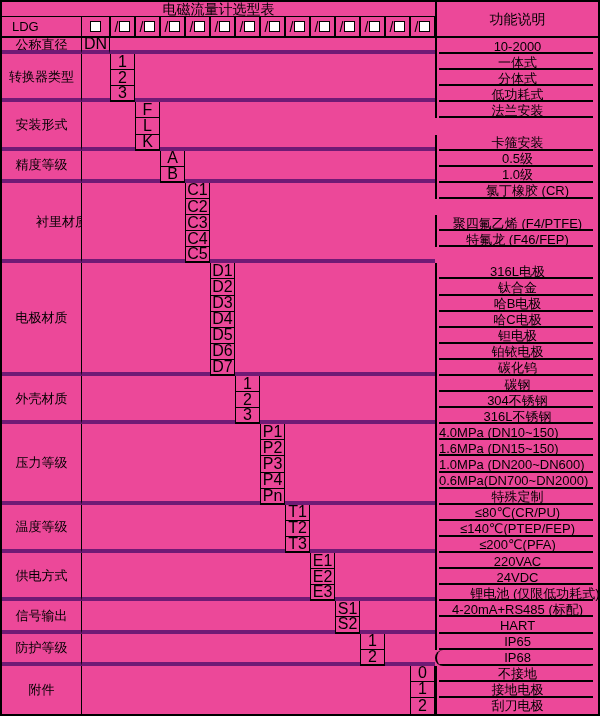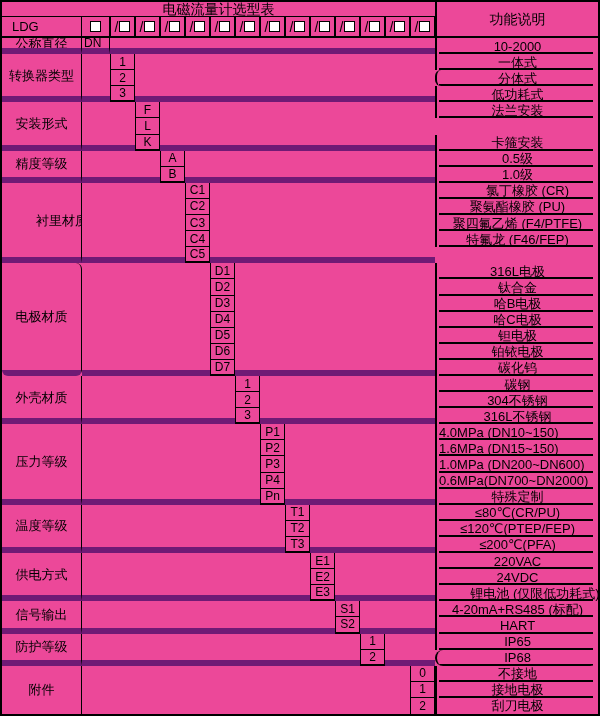--- a/index.html
+++ b/index.html
@@ -12,26 +12,26 @@
     grid-template-columns: 80px 28px repeat(13, 25px) 1fr;
     grid-template-rows: 15px 21px repeat(42, 1fr);
     font-family: "Liberation Sans", "DejaVu Sans", sans-serif;
     color: #000; background: #ec4899;
     font-size: 13px;
   }
   .c { display:flex; align-items:center; justify-content:center; overflow:hidden; white-space:nowrap; line-height:1; }
   .title  { font-size:14px; border-bottom:1px solid #000; }
   .desc-h { font-size:14px; border-left:2px solid #000; border-bottom:2px solid #000; }
   .lbl  { border-right:1px solid #000; }
-  .gb   { border-bottom:6px solid #701a75; }
+  .gb   { border-bottom:4px solid #701a75; }
   .bb2  { border-bottom:2px solid #000; }
   .br1  { border-right:1px solid #000; }
   .ldg  { justify-content:flex-start; padding-left:10px; }
   .dn   { justify-content:flex-start; padding-left:2px; font-size:12px; }
-  .codecell { font-size:12px; }
+  .codecell { font-size:16px; }
   .cbox { border-left:1px solid #000; border-right:1px solid #000; }
   .cb1  { border-bottom:1px solid #000; }
   .cb2  { border-bottom:2px solid #000; }
   .slot { border-left:1px solid #000; border-right:1px solid #000; }
   .slot .sl { font-size:14px; margin-right:1px; }
   .sq { display:inline-block; width:11px; height:11px; border:1px solid #000; background:#fff; flex:none; }
   .desc { border-left:2px solid #000; position:relative; }
   .desc.line::after { content:""; position:absolute; left:2px; right:5px; bottom:0; height:0; border-bottom:2px solid #000; }
   .desc.left { justify-content:flex-start; padding-left:2px; }
 </style>
@@ -101,21 +101,21 @@
     <div class="c codecell dn br1 gb" style="grid-area: 3 / 2;">DN</div>
     <div class="c  gb" style="grid-area: 3 / 3 / 4 / 16;"></div>
     <div class="c desc line" style="grid-area: 3 / 16;">10-2000</div>
     <div class="c lbl gb" style="grid-area: 4 / 1 / 7;">转换器类型</div>
     <div class="c  gb" style="grid-area: 4 / 2 / 7 / 3;"></div>
     <div class="c codecell cbox cb1" style="grid-area: 4 / 3;">1</div>
     <div class="c codecell cbox cb1" style="grid-area: 5 / 3;">2</div>
     <div class="c codecell cbox cb2" style="grid-area: 6 / 3;">3</div>
     <div class="c  gb" style="grid-area: 4 / 4 / 7 / 16;"></div>
     <div class="c desc line" style="grid-area: 4 / 16;">一体式</div>
-    <div class="c desc line" style="grid-area: 5 / 16; border-radius: 6px;">分体式</div>
+    <div class="c desc line" style="grid-area: 5 / 16;">分体式</div>
     <div class="c desc line" style="grid-area: 6 / 16;">低功耗式</div>
     <div class="c lbl gb" style="grid-area: 7 / 1 / 10;">安装形式</div>
     <div class="c  gb" style="grid-area: 7 / 2 / 10 / 4;"></div>
     <div class="c codecell cbox cb1" style="grid-area: 7 / 4;">F</div>
     <div class="c codecell cbox cb1" style="grid-area: 8 / 4;">L</div>
     <div class="c codecell cbox cb2" style="grid-area: 9 / 4;">K</div>
     <div class="c  gb" style="grid-area: 7 / 5 / 10 / 16;"></div>
     <div class="c desc line" style="grid-area: 7 / 16;">法兰安装</div>
     <div class="c desc line" style="grid-area: 9 / 16;">卡箍安装</div>
     <div class="c lbl gb" style="grid-area: 10 / 1 / 12;">精度等级</div>
@@ -127,24 +127,23 @@
     <div class="c desc line" style="grid-area: 11 / 16;">1.0级</div>
     <div class="c lbl gb" style="grid-area: 12 / 1 / 17; padding-left: 41px;">衬里材质</div>
     <div class="c  gb" style="grid-area: 12 / 2 / 17 / 6;"></div>
     <div class="c codecell cbox cb1" style="grid-area: 12 / 6;">C1</div>
     <div class="c codecell cbox cb1" style="grid-area: 13 / 6;">C2</div>
     <div class="c codecell cbox cb1" style="grid-area: 14 / 6;">C3</div>
     <div class="c codecell cbox cb1" style="grid-area: 15 / 6;">C4</div>
     <div class="c codecell cbox cb2" style="grid-area: 16 / 6;">C5</div>
     <div class="c  gb" style="grid-area: 12 / 7 / 17 / 16;"></div>
     <div class="c desc line" style="grid-area: 12 / 16; padding-left: 20px;">氯丁橡胶 (CR)</div>
-    <div class="c desc line" style="grid-area: 13 / 16;">聚氨酯橡胶 (PU)</div>
     <div class="c desc line" style="grid-area: 14 / 16;">聚四氟乙烯 (F4/PTFE)</div>
     <div class="c desc line" style="grid-area: 15 / 16;">特氟龙 (F46/FEP)</div>
-    <div class="c lbl gb" style="grid-area: 17 / 1 / 24; border-radius: 6px;">电极材质</div>
+    <div class="c lbl gb" style="grid-area: 17 / 1 / 24;">电极材质</div>
     <div class="c  gb" style="grid-area: 17 / 2 / 24 / 7;"></div>
     <div class="c codecell cbox cb1" style="grid-area: 17 / 7;">D1</div>
     <div class="c codecell cbox cb1" style="grid-area: 18 / 7;">D2</div>
     <div class="c codecell cbox cb1" style="grid-area: 19 / 7;">D3</div>
     <div class="c codecell cbox cb1" style="grid-area: 20 / 7;">D4</div>
     <div class="c codecell cbox cb1" style="grid-area: 21 / 7;">D5</div>
     <div class="c codecell cbox cb1" style="grid-area: 22 / 7;">D6</div>
     <div class="c codecell cbox cb2" style="grid-area: 23 / 7;">D7</div>
     <div class="c  gb" style="grid-area: 17 / 8 / 24 / 16;"></div>
     <div class="c desc line" style="grid-area: 17 / 16;">316L电极</div>
@@ -176,21 +175,21 @@
     <div class="c desc line left" style="grid-area: 29 / 16;">1.0MPa (DN200~DN600)</div>
     <div class="c desc line left" style="grid-area: 30 / 16;">0.6MPa(DN700~DN2000)</div>
     <div class="c desc line" style="grid-area: 31 / 16;">特殊定制</div>
     <div class="c lbl gb" style="grid-area: 32 / 1 / 35;">温度等级</div>
     <div class="c  gb" style="grid-area: 32 / 2 / 35 / 10;"></div>
     <div class="c codecell cbox cb1" style="grid-area: 32 / 10;">T1</div>
     <div class="c codecell cbox cb1" style="grid-area: 33 / 10;">T2</div>
     <div class="c codecell cbox cb2" style="grid-area: 34 / 10;">T3</div>
     <div class="c  gb" style="grid-area: 32 / 11 / 35 / 16;"></div>
     <div class="c desc line" style="grid-area: 32 / 16;">≤80℃(CR/PU)</div>
-    <div class="c desc line" style="grid-area: 33 / 16;">≤120℃(PTEP/FEP)</div>
+    <div class="c desc line" style="grid-area: 33 / 16;">≤140℃(PTEP/FEP)</div>
     <div class="c desc line" style="grid-area: 34 / 16;">≤200℃(PFA)</div>
     <div class="c lbl gb" style="grid-area: 35 / 1 / 38;">供电方式</div>
     <div class="c  gb" style="grid-area: 35 / 2 / 38 / 11;"></div>
     <div class="c codecell cbox cb1" style="grid-area: 35 / 11;">E1</div>
     <div class="c codecell cbox cb1" style="grid-area: 36 / 11;">E2</div>
     <div class="c codecell cbox cb2" style="grid-area: 37 / 11;">E3</div>
     <div class="c  gb" style="grid-area: 35 / 12 / 38 / 16;"></div>
     <div class="c desc line" style="grid-area: 35 / 16;">220VAC</div>
     <div class="c desc line" style="grid-area: 36 / 16;">24VDC</div>
     <div class="c desc line" style="grid-area: 37 / 16; padding-left: 35px;">锂电池 (仅限低功耗式)</div>

